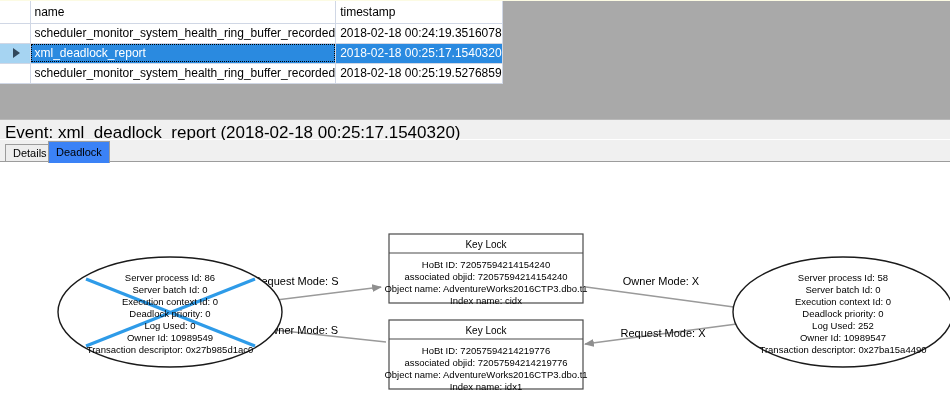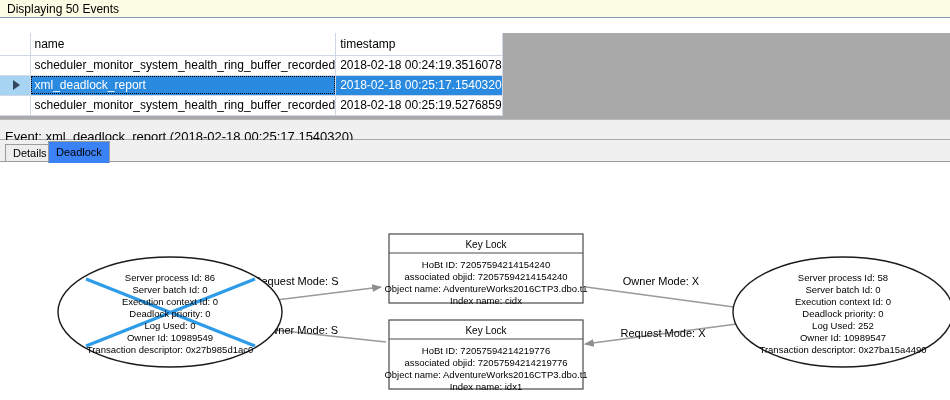--- a/index.html
+++ b/index.html
@@ -29,21 +29,21 @@
   #status-strip .label {
     position: absolute;
     left: 7px; top: 2px;
     font-size: 12px;
     white-space: nowrap;
   }
 
   
   #events-grid {
     position: absolute;
-    left: 0; top: 33px;
+    left: 0; top: 1px;
     width: 950px; height: 124px;
     background: #A9A9A9;
   }
   table.grid {
     border-collapse: collapse;
     table-layout: fixed;
     background: #ffffff;
   }
   table.grid col.c-sel { width: 30px; }
   table.grid col.c-name { width: 278px; }
@@ -87,22 +87,22 @@
   #event-header {
     position: absolute;
     left: 0; top: 119px;
     width: 950px; height: 20px;
     background: #F0F0F0;
     border-top: 1px solid #B9B9B9;
     box-sizing: border-box;
   }
   #event-header .label {
     position: absolute;
-    left: 5px; top: 9px;
-    font-size: 13px;
+    left: 5px; top: 3px;
+    font-size: 17px;
     white-space: nowrap;
   }
 
   
   #tabstrip {
     position: absolute;
     left: 0; top: 140px;
     width: 950px; height: 22px;
     background: #F0F0F0;
   }

